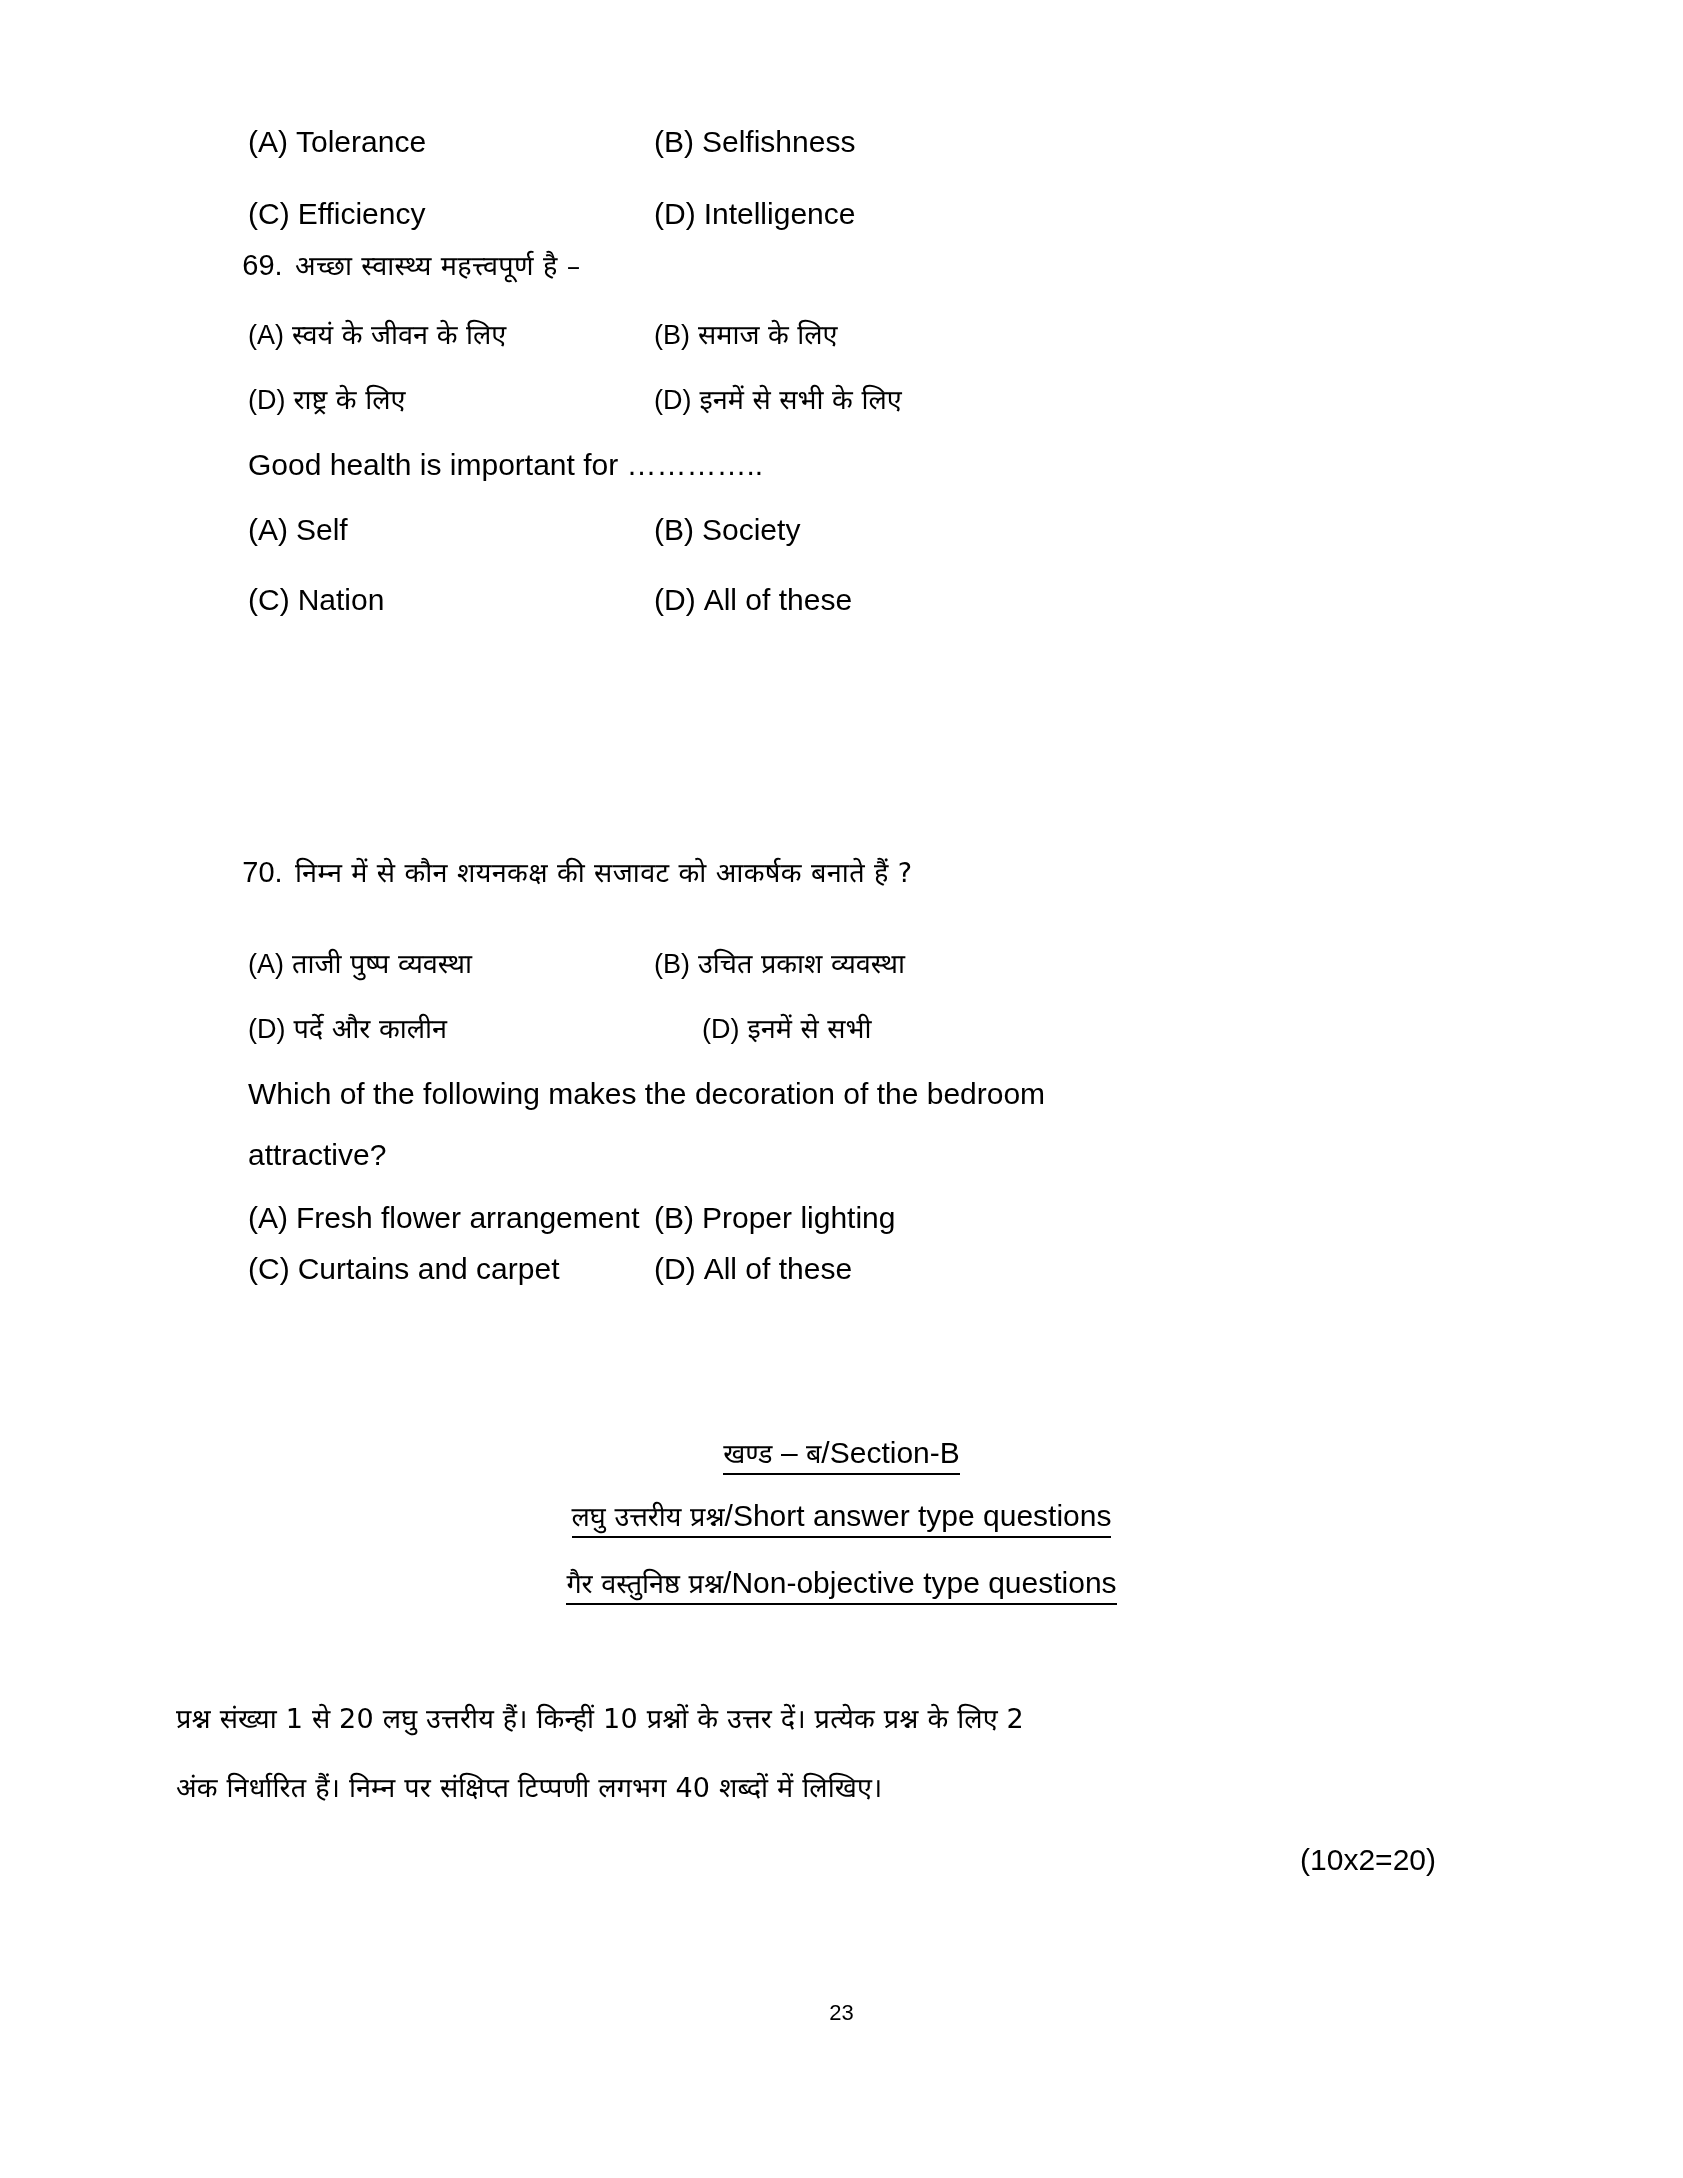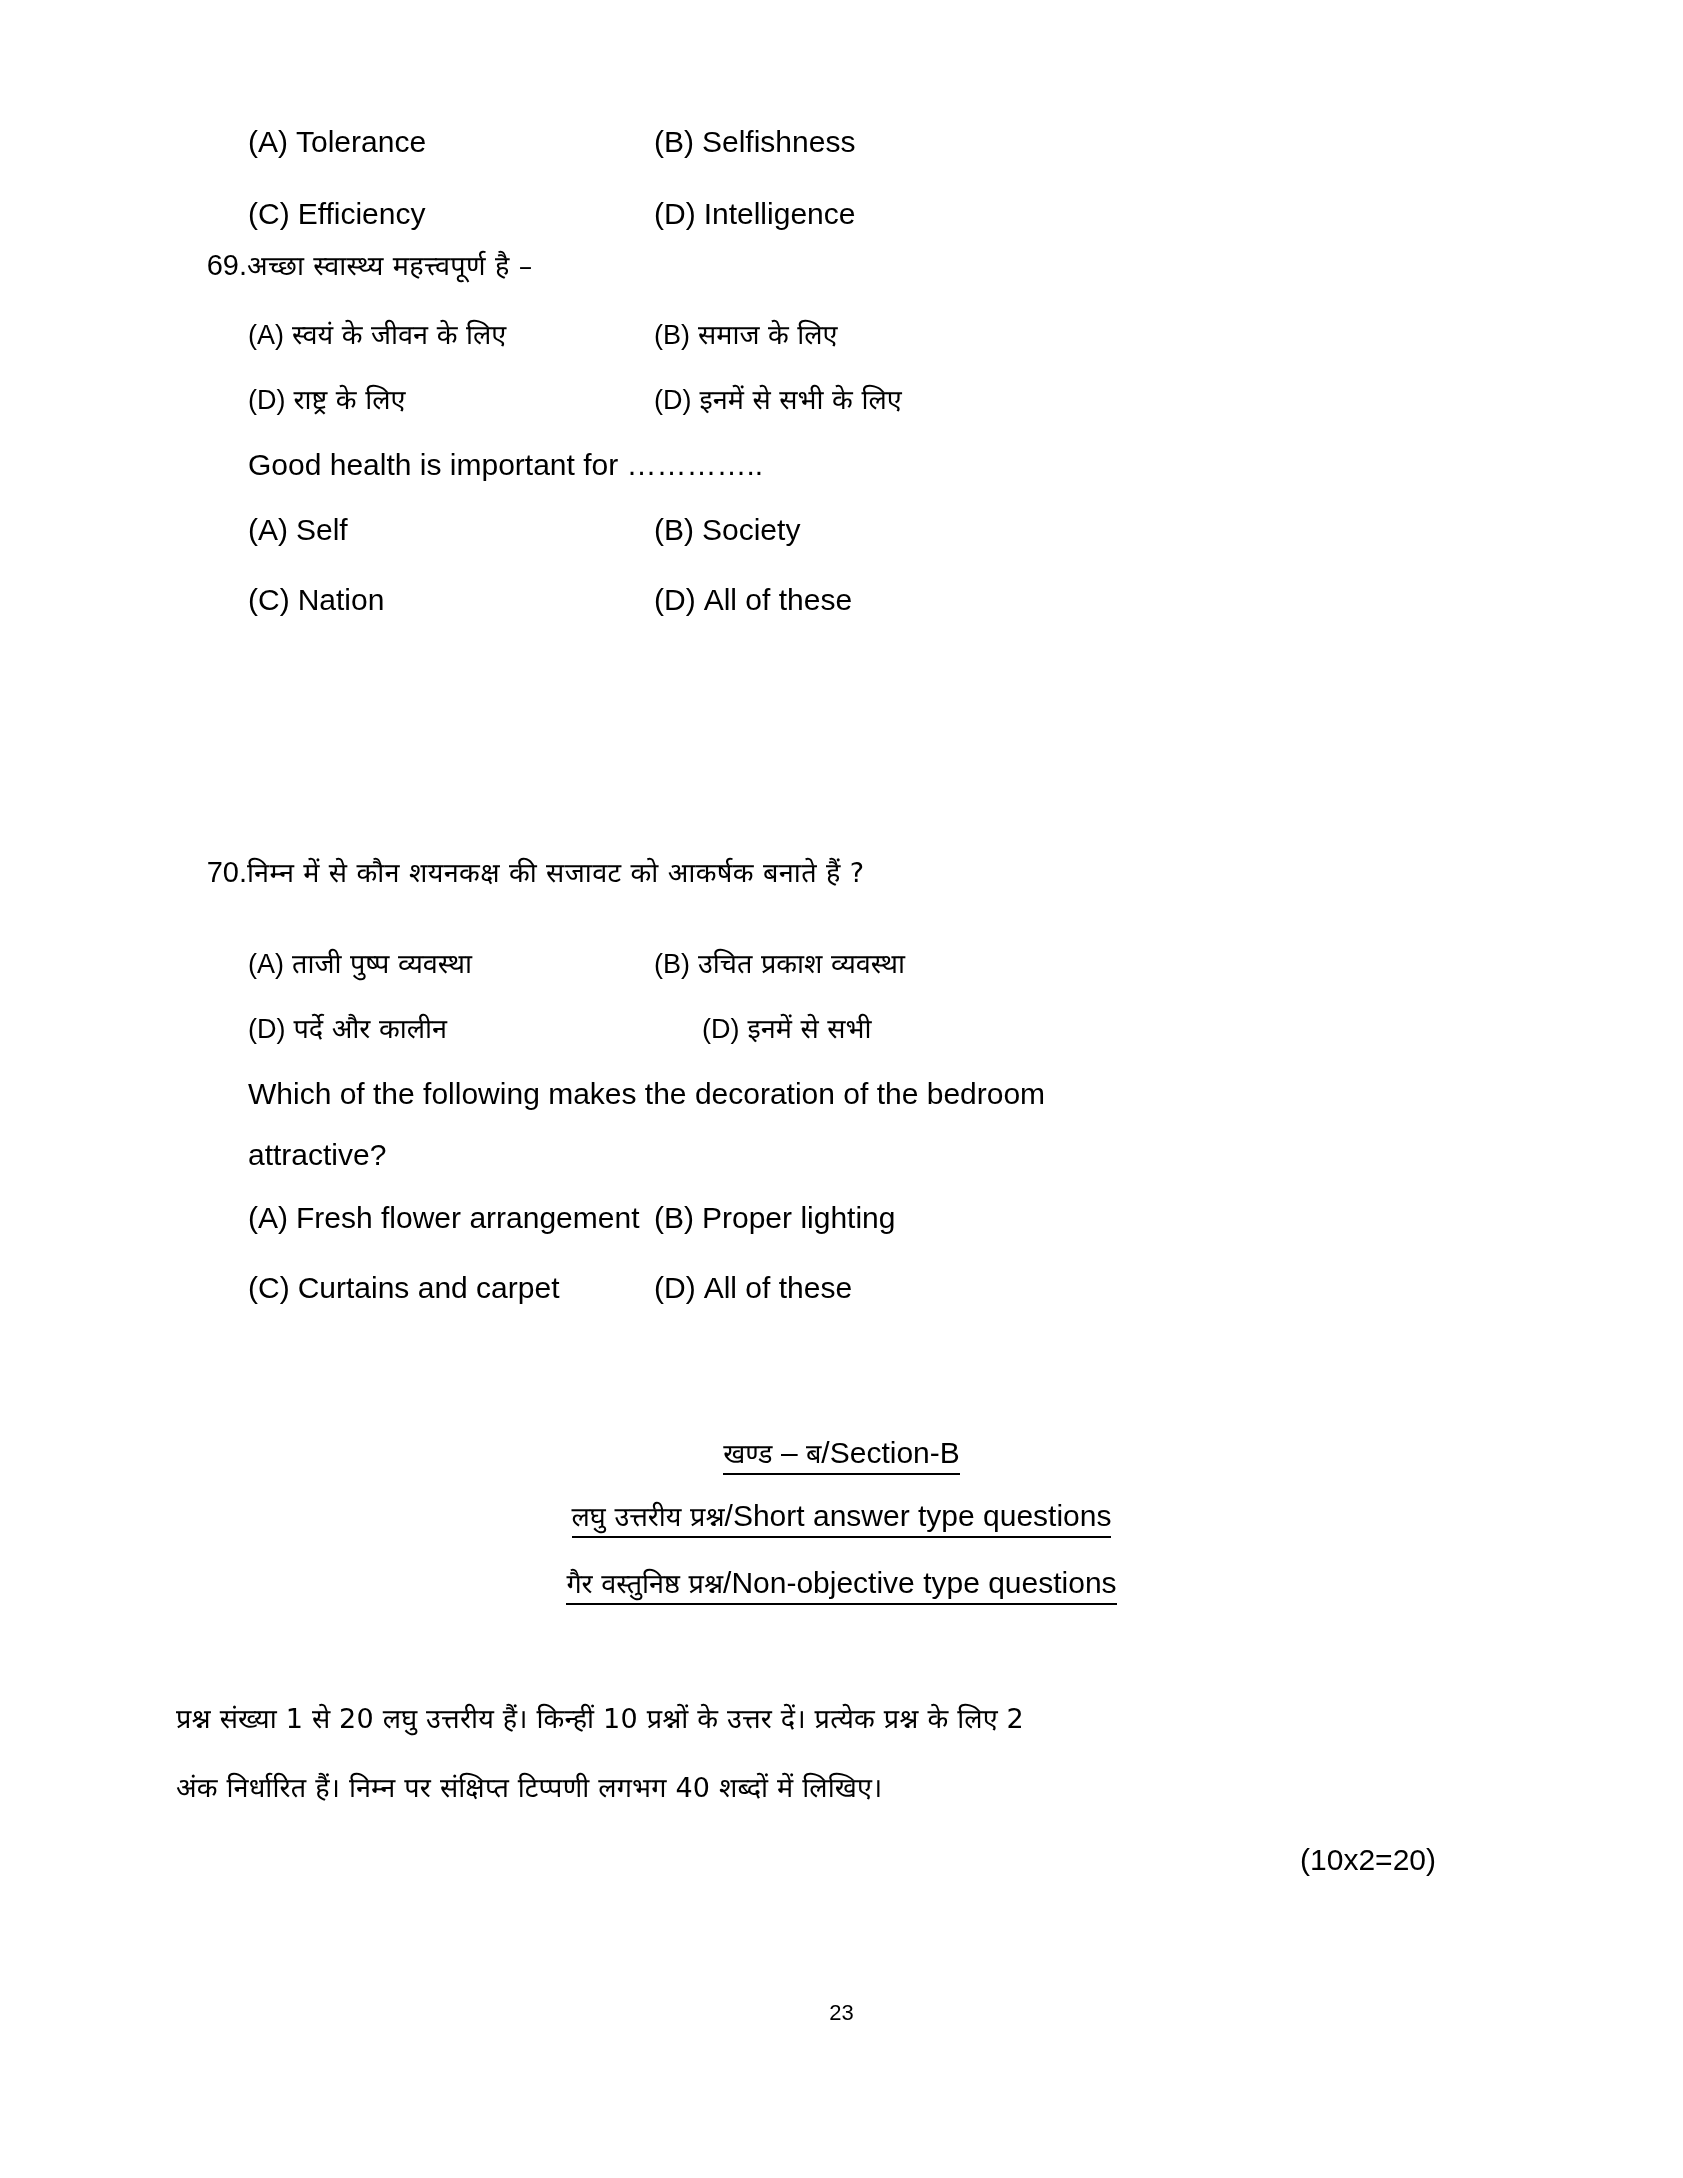--- a/index.html
+++ b/index.html
@@ -46,23 +46,24 @@
   .opt .lbl { letter-spacing: 0px; }
   .opt .txt { margin-left: 8px; }
   .opt.deva-opt { font-size: 27px; }
 
   
   .q-block { display: flex; align-items: baseline; }
   .q-num {
     width: 71px;
     flex: 0 0 71px;
     font-size: 29px;
-    text-align: right;
+    text-align: center;
     padding-left: 6px;
     box-sizing: border-box;
+    margin-left: 48px;
   }
   .q-text-deva {
     font-size: 27px;
     letter-spacing: 0.4px;
   }
   .q-text-latin {
     font-size: 30px;
   }
 
   
@@ -204,21 +205,21 @@
 
     <div class="indent-opts" style="margin-top:31px;">
       <div class="opt-row">
         <div class="opt-a opt latin">
           <span class="lbl">(A)</span><span class="txt">Fresh flower arrangement</span>
         </div>
         <div class="opt-b opt latin">
           <span class="lbl">(B)</span><span class="txt">Proper lighting</span>
         </div>
       </div>
-      <div class="opt-row" style="margin-top:40px;">
+      <div class="opt-row" style="margin-top:21px;">
         <div class="opt-a opt latin">
           <span class="lbl">(C)</span><span class="txt">Curtains and carpet</span>
         </div>
         <div class="opt-b opt latin">
           <span class="lbl">(D)</span><span class="txt">All of these</span>
         </div>
       </div>
     </div>
   </div>
 

